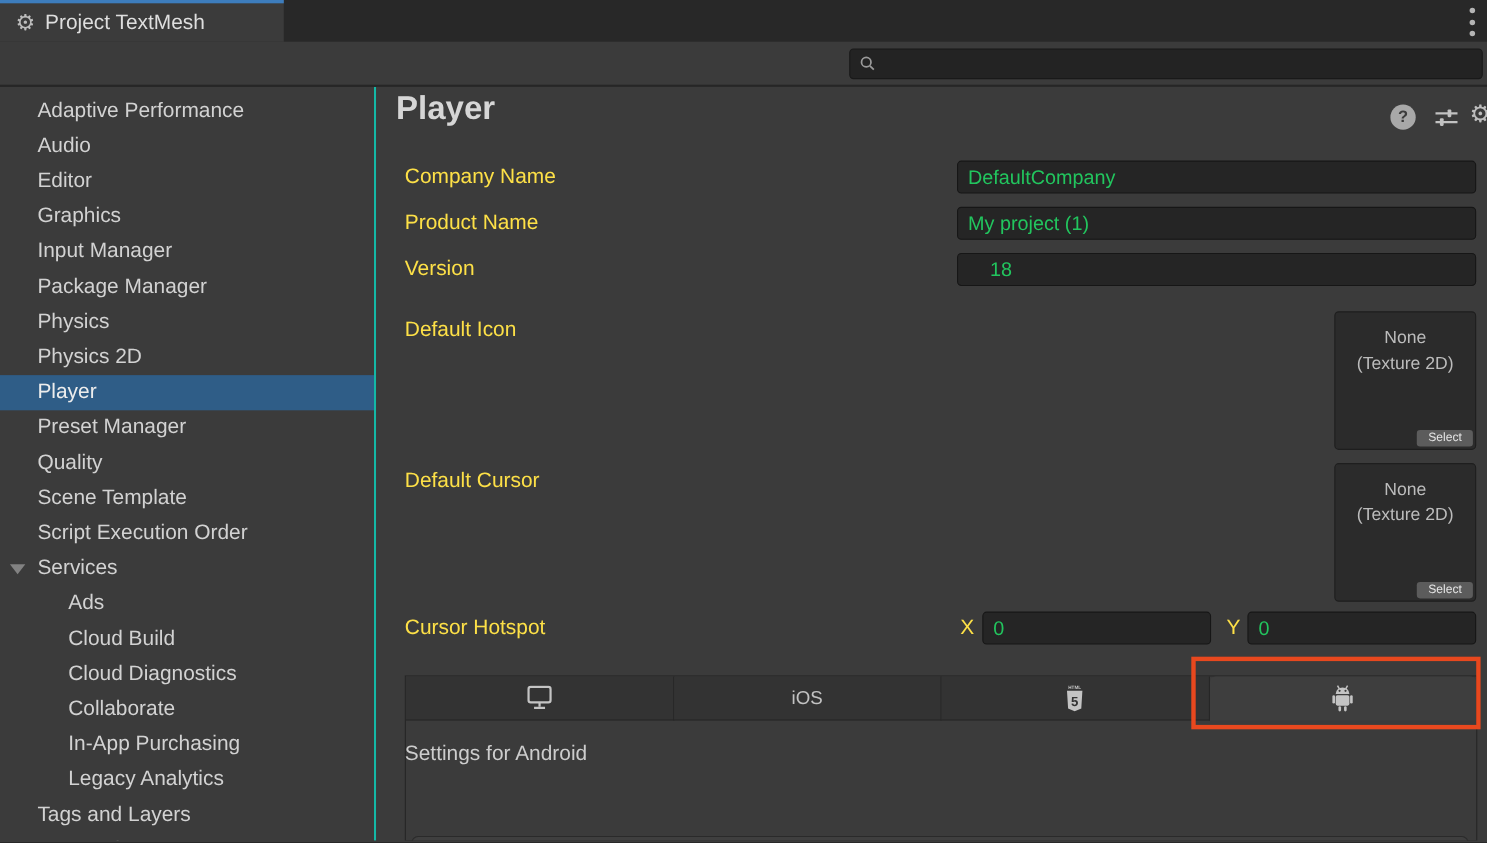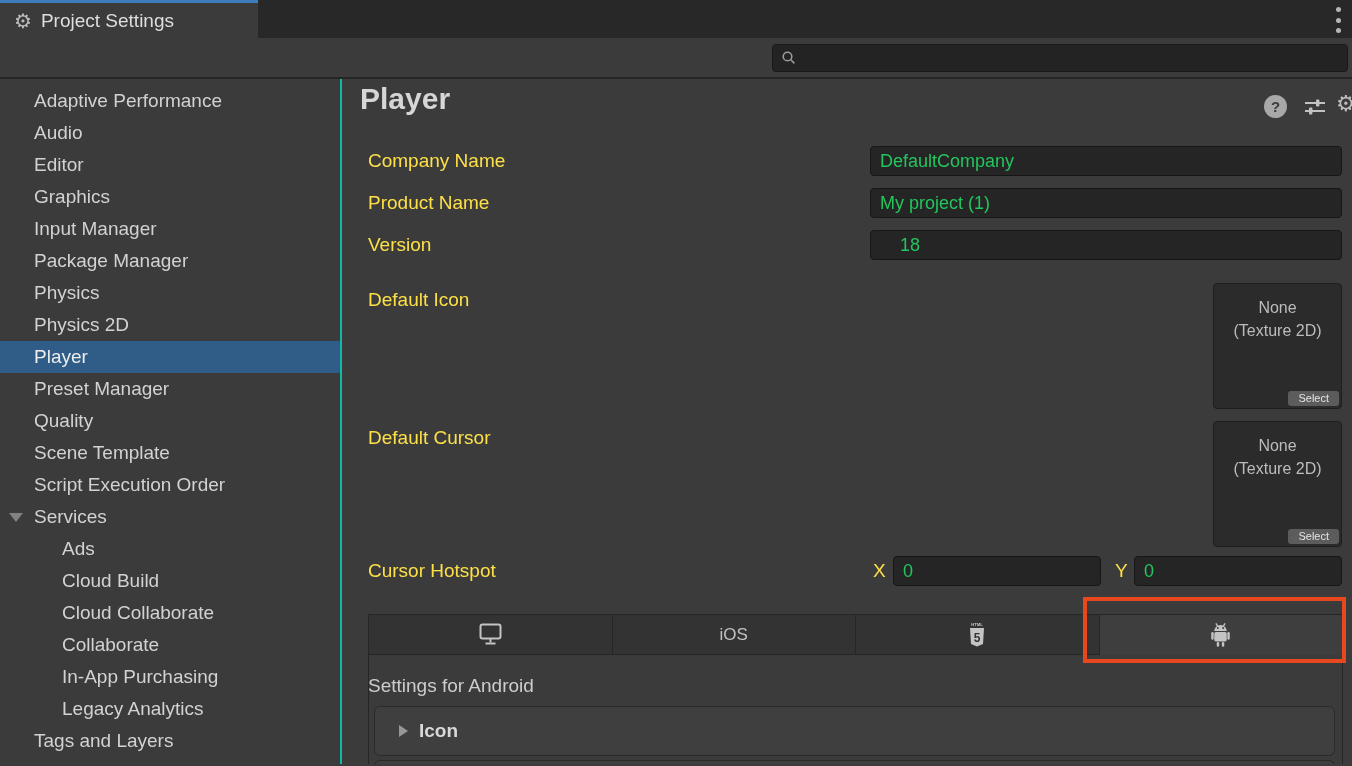--- a/index.html
+++ b/index.html
@@ -99,21 +99,21 @@
   }
 </style>
 </head>
 <body>
 
 <div id="app">
 
   <div class="tabstrip">
     <div class="ps-tab">
       <span class="gear-glyph">⚙</span>
-      <span class="tab-label">Project Settings</span>
+      <span class="tab-label">Project TextMesh</span>
     </div>
     <div class="kebab">
         <i></i>
         <i></i>
         <i></i>
       </div>
   </div>
 
   <div class="toolbar">
     <div class="searchbox">
@@ -140,21 +140,21 @@
       <div class="srow"><span>Preset Manager</span></div>
       <div class="srow"><span>Quality</span></div>
       <div class="srow"><span>Scene Template</span></div>
       <div class="srow"><span>Script Execution Order</span></div>
       <div class="srow">
         <span class="tri-down"></span>
         <span>Services</span>
       </div>
       <div class="srow child"><span>Ads</span></div>
       <div class="srow child"><span>Cloud Build</span></div>
-      <div class="srow child"><span>Cloud Collaborate</span></div>
+      <div class="srow child"><span>Cloud Diagnostics</span></div>
       <div class="srow child"><span>Collaborate</span></div>
       <div class="srow child"><span>In-App Purchasing</span></div>
       <div class="srow child"><span>Legacy Analytics</span></div>
       <div class="srow"><span>Tags and Layers</span></div>
       <div class="srow"><span>TextMesh Pro</span></div>
     </div>
 
     <div class="main">
       <div class="main-title">Player</div>
       <div class="help-icon">?</div>
@@ -228,24 +228,20 @@
               <rect x="19.6" y="9.6" width="2.3" height="7.4" rx="1.15" fill="#c4c4c4"></rect>
               <rect x="9.4" y="19.2" width="2.3" height="4.6" rx="1.15" fill="#c4c4c4"></rect>
               <rect x="14.3" y="19.2" width="2.3" height="4.6" rx="1.15" fill="#c4c4c4"></rect>
             </svg>
           </div>
         </div>
       </div>
 
       <div class="settings-header">Settings for Android</div>
 
-      <div class="foldbox">
-        <span class="tri-right"></span>
-        <span class="foldlabel">Icon</span>
-      </div>
 
       <div class="nextbox"></div>
 
       <div class="highlight-rect"></div>
     </div>
   </div>
 
 </div>
 
 </body></html>

